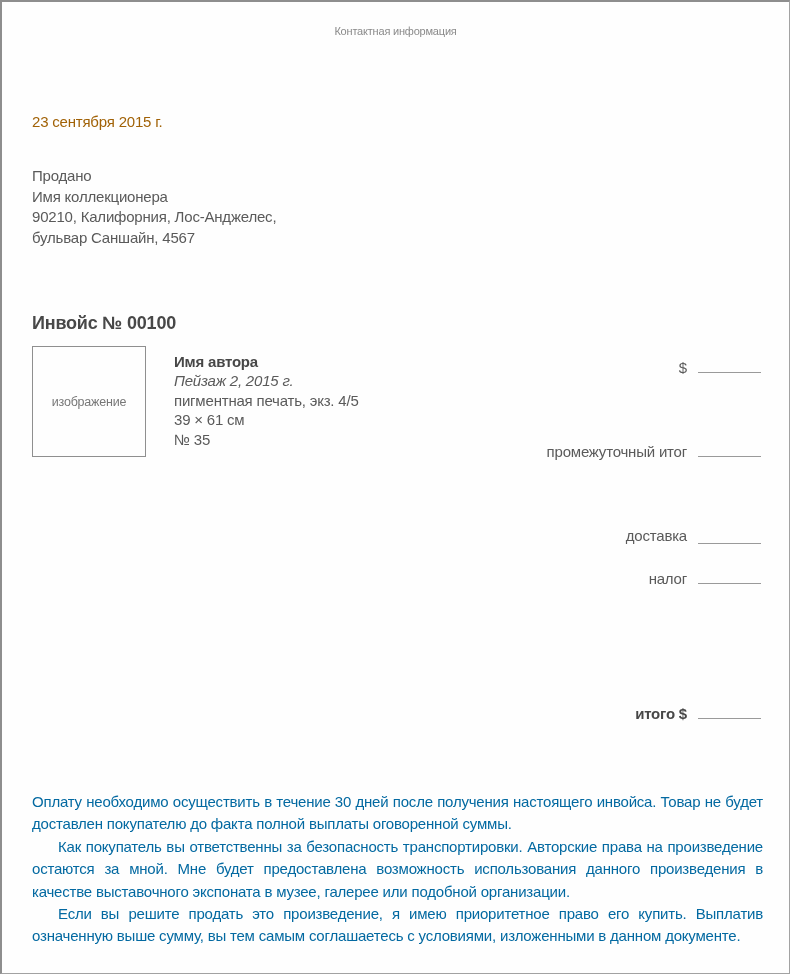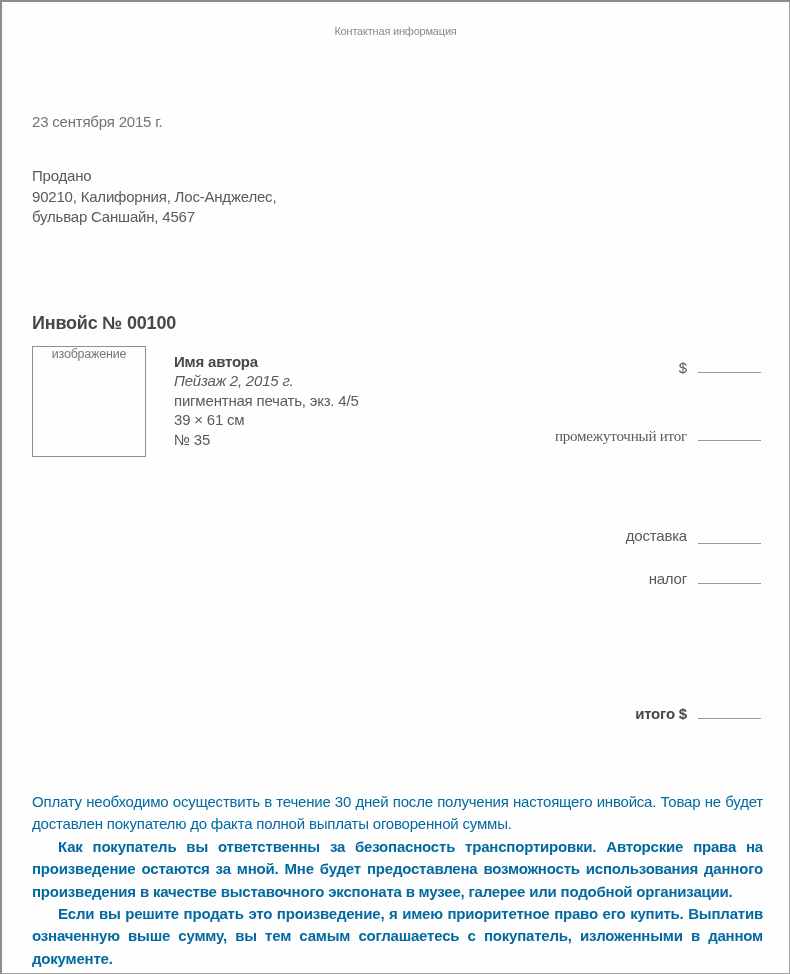--- a/index.html
+++ b/index.html
@@ -28,21 +28,21 @@
     color: #8a8a8a;
     font-size: 11px;
     line-height: 15px;
   }
   .header-block .hline1 { letter-spacing: 0.6px; }
   
   .date-line {
     position: absolute;
     left: 30px; top: 111px;
     font-size: 15px;
-    color: #737373;
+    color: #a16207;
   }
   .sold-block {
     position: absolute;
     left: 30px; top: 164px;
     font-size: 15px;
     line-height: 20.5px;
     color: #5a5a5a;
   }
   
   .invoice-title {
@@ -52,21 +52,21 @@
     font-weight: bold;
     color: #484848;
   }
   
   .image-box {
     position: absolute;
     left: 30px; top: 344px;
     width: 112px; height: 109px;
     border: 1px solid #8f8f8f;
     display: flex;
-    align-items: flex-start;
+    align-items: center;
     justify-content: center;
   }
   .image-box span {
     font-size: 12.5px;
     color: #777777;
   }
   
   .artwork-block {
     position: absolute;
     left: 172px; top: 350px;
@@ -87,50 +87,51 @@
     white-space: nowrap;
   }
   .amount-row .fill-line {
     display: inline-block;
     width: 63px;
     height: 14px;
     margin-left: 11px;
     border-bottom: 1px solid #9a9a9a;
   }
   .row-price    { top: 356px; }
-  .row-subtotal { top: 424px; font-family: Liberation Serif, serif; }
+  .row-subtotal { top: 440px; }
   .row-shipping { top: 525px; align-items: flex-end; }
   .row-tax      { top: 567px; }
   .row-total    { top: 702px; font-weight: bold; color: #474747; }
   
   .terms-block {
     position: absolute;
     left: 30px; top: 789px;
     width: 731px;
     font-size: 15px;
     line-height: 22.4px;
     color: #0369a1;
     text-align: justify;
   }
   .terms-block p { margin: 0; }
-  .terms-block p.indented { text-indent: 26px; font-weight: bold; }
+  .terms-block p.indented { text-indent: 26px; }
 </style>
 </head>
 <body>
 
 <div class="page">
 
   <div class="header-block">
     <div class="hline2">Контактная информация</div>
   </div>
 
   <div class="date-line">23 сентября 2015 г.</div>
 
   <div class="sold-block">
     <div>Продано</div>
+    <div>Имя коллекционера</div>
     <div>90210, Калифорния, Лос-Анджелес,</div>
     <div>бульвар Саншайн, 4567</div>
   </div>
 
   <div class="invoice-title">Инвойс № 00100</div>
 
   <div class="image-box">
     <span>изображение</span>
   </div>
 
@@ -163,16 +164,16 @@
   </div>
 
   <div class="amount-row row-total">
     <span>итого $</span>
     <span class="fill-line"></span>
   </div>
 
   <div class="terms-block">
     <p>Оплату необходимо осуществить в течение 30 дней после получения настоящего инвойса. Товар не будет доставлен покупателю до факта полной выплаты оговоренной суммы.</p>
     <p class="indented">Как покупатель вы ответственны за безопасность транспортировки. Авторские права на произведение остаются за мной. Мне будет предоставлена возможность использования данного произведения в качестве выставочного экспоната в музее, галерее или подобной организации.</p>
-    <p class="indented">Если вы решите продать это произведение, я имею приоритетное право его купить. Выплатив означенную выше сумму, вы тем самым соглашаетесь с покупатель, изложенными в данном документе.</p>
+    <p class="indented">Если вы решите продать это произведение, я имею приоритетное право его купить. Выплатив означенную выше сумму, вы тем самым соглашаетесь с условиями, изложенными в данном документе.</p>
   </div>
 
 </div>
 
 </body></html>

